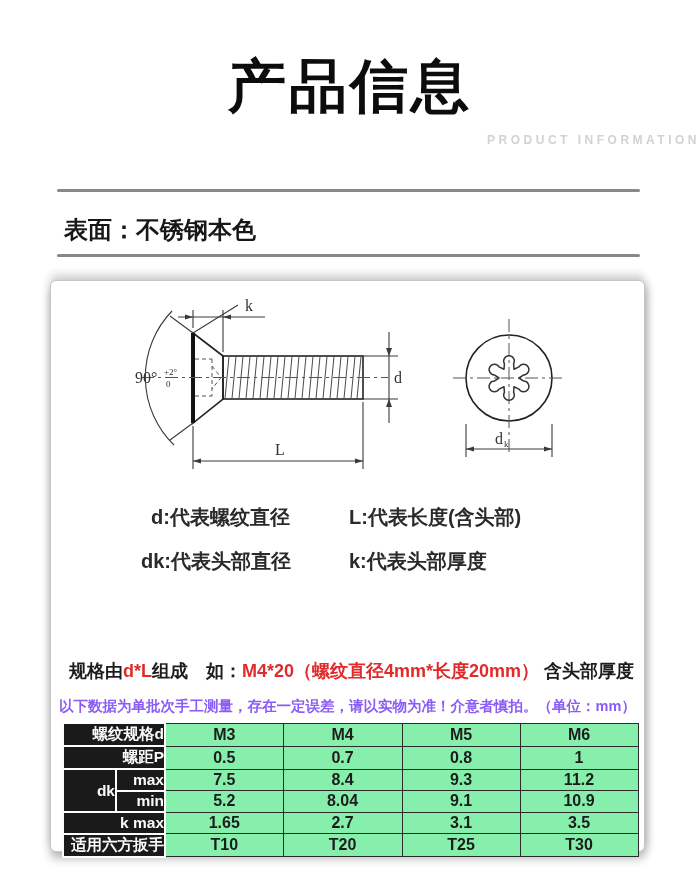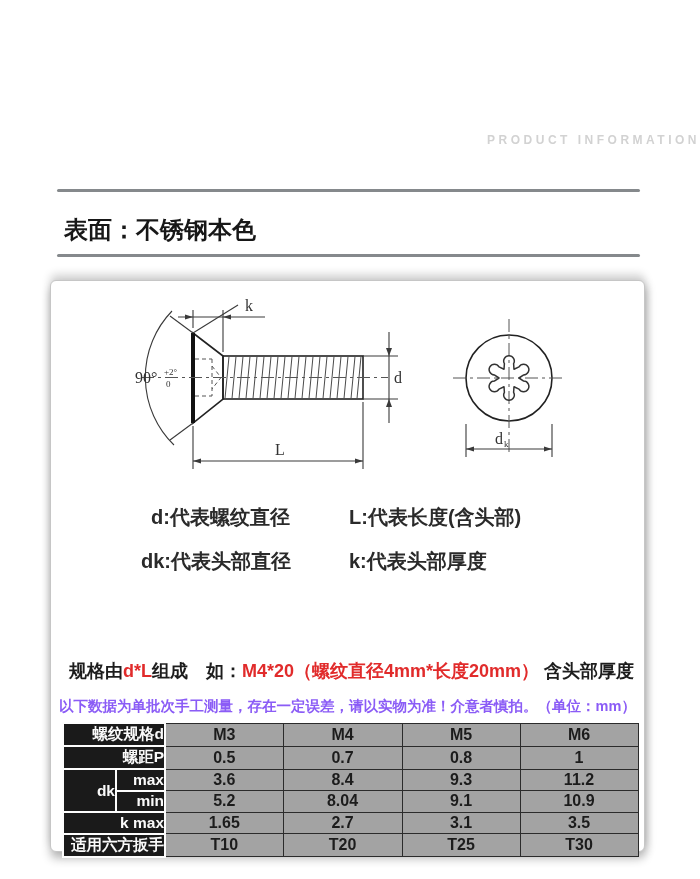--- a/index.html
+++ b/index.html
@@ -44,39 +44,40 @@
   
   .warning{position:absolute;left:0;top:416px;width:100%;text-align:center;
     font-size:14.5px;font-weight:700;color:#8b5cf6;white-space:nowrap;}
   
   table.spec-table{position:absolute;left:11px;top:441px;width:575px;border-collapse:collapse;table-layout:fixed;}
   table.spec-table th{
     background:#1a1a1a;color:#fafafa;font-weight:700;font-size:15.5px;
     border:2px solid #fdfdfd;height:19.5px;padding:0;text-align:right;
   }
   table.spec-table td{
-    background:#a3a3a3;color:#1c1c1c;font-size:16px;font-weight:600;
+    background:#86efac;color:#1c1c1c;font-size:16px;font-weight:600;
     border:1.5px solid #2b2b2b;height:19.5px;padding:0;text-align:center;
   }
   
   .tl{stroke:#3a3a3a;stroke-width:1.1;fill:none;}
   .tl-bold{stroke:#222;stroke-width:1.6;fill:none;}
   .tl-heavy{stroke:#111;stroke-width:4;fill:none;}
   .tl-dash{stroke:#555;stroke-width:1;fill:none;stroke-dasharray:4 3;}
   .tl-cl{stroke:#555;stroke-width:1;fill:none;stroke-dasharray:13 4 3 4;}
   .dim-txt{font-family:"Liberation Serif","DejaVu Serif",serif;font-size:16px;fill:#333;}
   .dim-sm{font-family:"Liberation Serif","DejaVu Serif",serif;font-size:9px;fill:#333;}
   .arr{fill:#3a3a3a;stroke:none;}
   .thread line{stroke:#4a4a4a;stroke-width:1;}
 </style>
 </head>
 <body>
 
 <div class="page">
 
+  <div class="title">产品信息</div>
   <div class="subtitle">PRODUCT INFORMATION</div>
 
   <div class="divider div1"></div>
   <div class="info-row row2">
     <span class="left">表面：不锈钢本色</span>
   </div>
   <div class="divider div2"></div>
 
   <div class="box">
 
@@ -215,21 +216,21 @@
         <tr>
           <th colspan="2">螺距P</th>
           <td>0.5</td>
           <td>0.7</td>
           <td>0.8</td>
           <td>1</td>
         </tr>
         <tr>
           <th rowspan="2">dk</th>
           <th>max</th>
-          <td>3.6</td>
+          <td>7.5</td>
           <td>8.4</td>
           <td>9.3</td>
           <td>11.2</td>
         </tr>
         <tr>
           <th>min</th>
           <td>5.2</td>
           <td>8.04</td>
           <td>9.1</td>
           <td>10.9</td>

